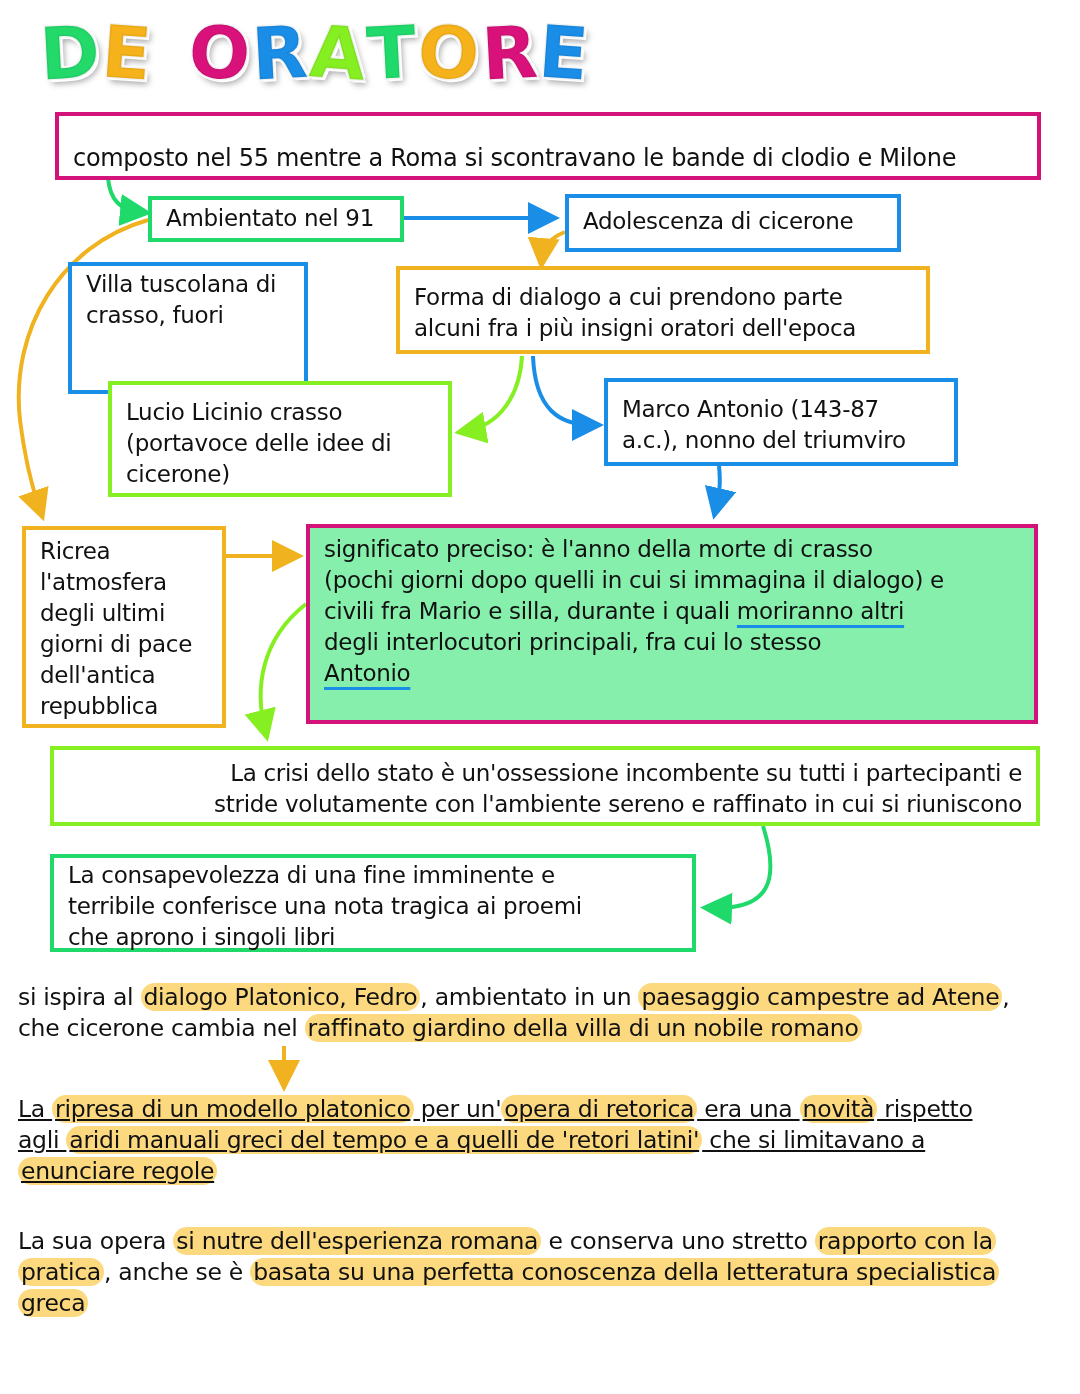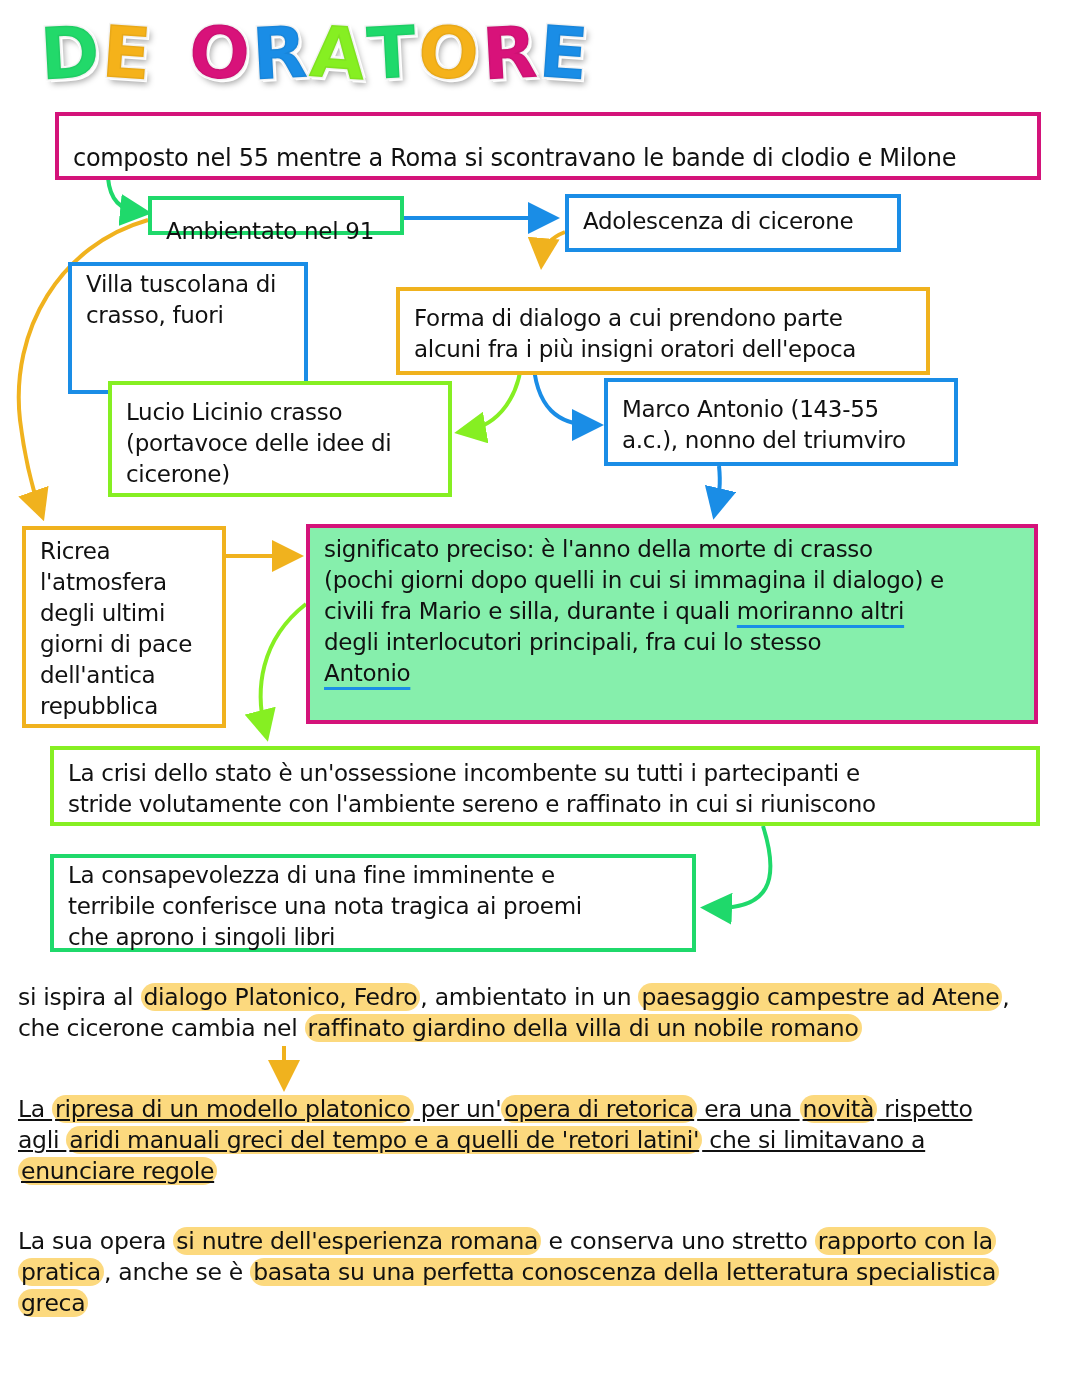--- a/index.html
+++ b/index.html
@@ -91,67 +91,67 @@
 
   <path d="M763,826 C780,880 770,910 712,908" stroke="#1fd96b" stroke-width="4" fill="none" marker-end="url(#ah-green)"></path>
 
   <path d="M284,1046 L284,1080" stroke="#f0b21e" stroke-width="4" fill="none" marker-end="url(#ah-orange)"></path>
 </svg>
 
 <div class="box magenta" style="left:55px;top:112px;width:986px;height:68px;padding-top:27px;font-size:24px;">
   <p>composto nel 55 mentre a Roma si scontravano le bande di clodio e Milone</p>
 </div>
 
-<div class="box green" style="left:148px;top:196px;width:256px;height:39px;padding-top:16px;">
+<div class="box green" style="left:148px;top:196px;width:256px;height:46px;padding-top:3px;">
   <p>Ambientato nel 91</p>
 </div>
 
 <div class="box blue" style="left:565px;top:194px;width:336px;height:58px;padding-top:8px;">
   <p>Adolescenza di cicerone</p>
 </div>
 
 <div class="box blue" style="left:68px;top:262px;width:240px;height:132px;padding-top:3px;">
   <p>Villa tuscolana di</p>
   <p>crasso, fuori</p>
 </div>
 
-<div class="box orange" style="left:396px;top:266px;width:534px;height:88px;padding-top:12px;margin-top:21px;">
+<div class="box orange" style="left:396px;top:266px;width:534px;height:88px;padding-top:12px;">
   <p>Forma di dialogo a cui prendono parte</p>
   <p>alcuni fra i più insigni oratori dell'epoca</p>
 </div>
 
 <div class="box lime" style="left:108px;top:381px;width:344px;height:116px;padding-top:12px;">
   <p>Lucio Licinio crasso</p>
   <p>(portavoce delle idee di</p>
   <p>cicerone)</p>
 </div>
 
 <div class="box blue" style="left:604px;top:378px;width:354px;height:88px;padding-top:12px;">
-  <p>Marco Antonio (143-55</p>
+  <p>Marco Antonio (143-87</p>
   <p>a.c.), nonno del triumviro</p>
 </div>
 
 <div class="box orange" style="left:22px;top:526px;width:204px;height:202px;padding-top:6px;">
   <p>Ricrea</p>
   <p>l'atmosfera</p>
   <p>degli ultimi</p>
   <p>giorni di pace</p>
   <p>dell'antica</p>
   <p>repubblica</p>
 </div>
 
 <div class="box magenta pinkfill" style="left:306px;top:524px;width:732px;height:200px;padding-top:6px;">
   <p>significato preciso: è l'anno della morte di crasso</p>
   <p>(pochi giorni dopo quelli in cui si immagina il dialogo) e</p>
   <p><span>civili fra Mario e silla, durante i quali </span><span class="ul">moriranno altri</span></p>
   <p>degli interlocutori principali, fra cui lo stesso</p>
   <p><span class="ul">Antonio</span></p>
 </div>
 
-<div class="box lime" style="left:50px;top:746px;width:990px;height:80px;padding-top:8px;">
+<div class="box lime" style="left:50px;top:746px;width:990px;height:80px;padding-top:8px;text-align:right;">
   <p>La crisi dello stato è un'ossessione incombente su tutti i partecipanti e</p>
   <p>stride volutamente con l'ambiente sereno e raffinato in cui si riuniscono</p>
 </div>
 
 <div class="box green" style="left:50px;top:854px;width:646px;height:98px;padding-top:2px;">
   <p>La consapevolezza di una fine imminente e</p>
   <p>terribile conferisce una nota tragica ai proemi</p>
   <p>che aprono i singoli libri</p>
 </div>
 

